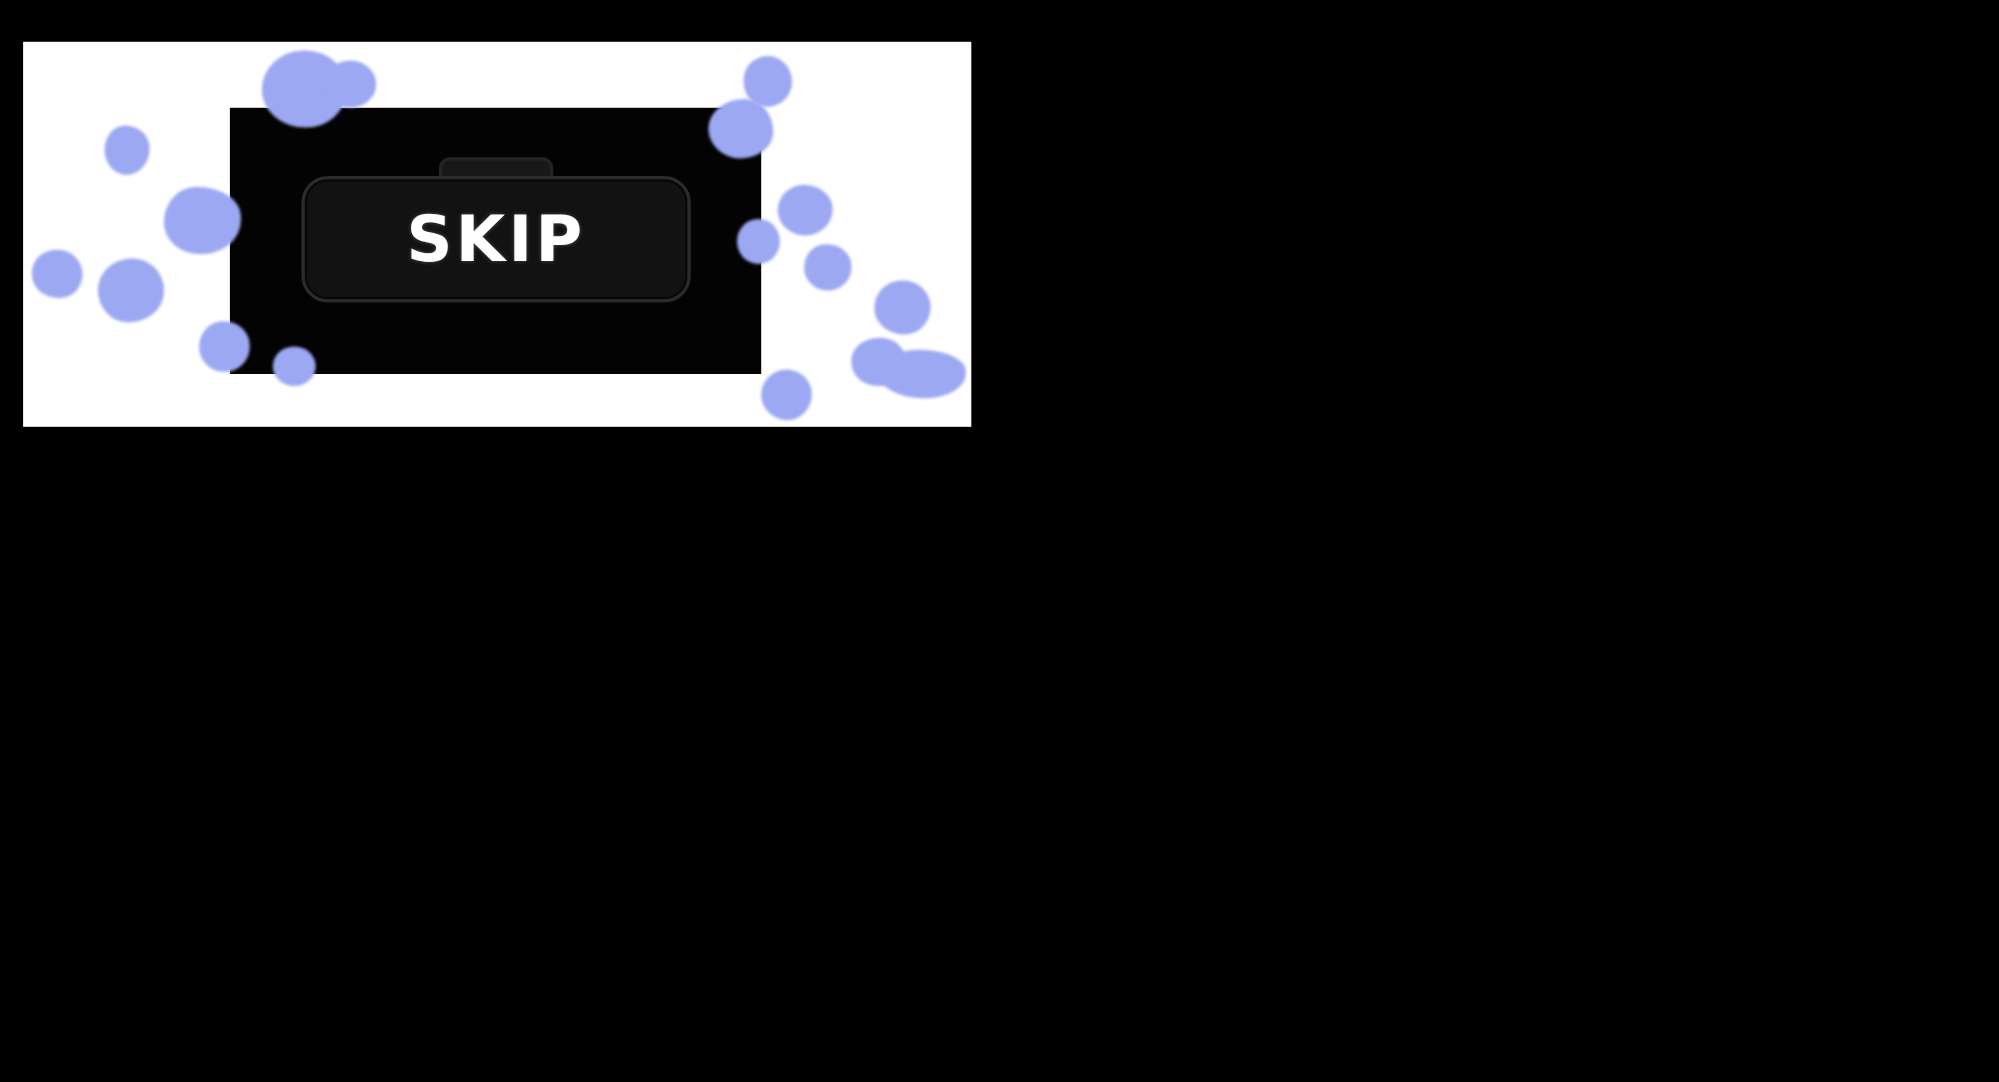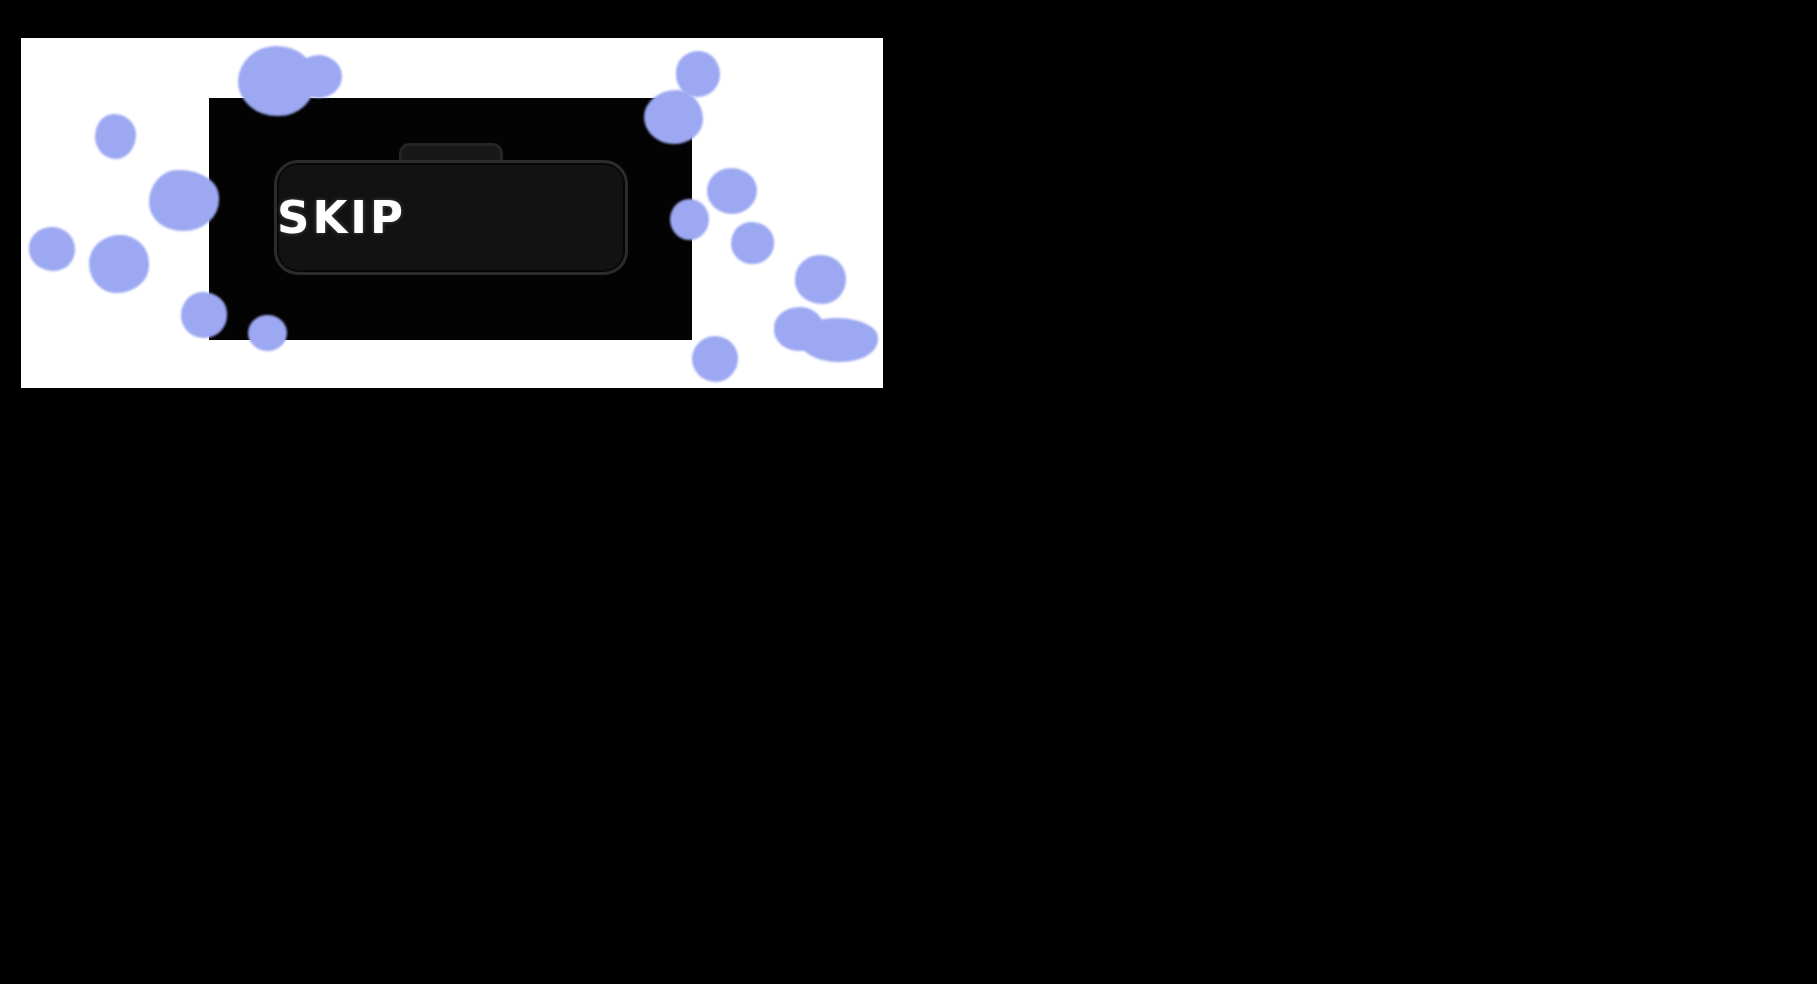--- a/index.html
+++ b/index.html
@@ -58,24 +58,24 @@
     left: 65px;
     top: 62px;
     width: 354px;
     height: 115px;
     background: #121212;
     border: 3px solid #2b2b2b;
     border-radius: 24px;
     box-sizing: border-box;
     color: #ffffff;
     font-family: "DejaVu Sans", "Liberation Sans", sans-serif;
-    font-size: 45px;
+    font-size: 58px;
     font-weight: 900;
     letter-spacing: 3px;
-    text-align: left;
+    text-align: center;
     line-height: 105px;
     cursor: pointer;
     z-index: 2;
     text-shadow: 0 0 4px rgba(255,255,255,0.25);
     box-shadow: inset 0 0 0 2px rgba(0,0,0,0.6);
     padding: 0;
   }
 
   
   .blobs-layer {

